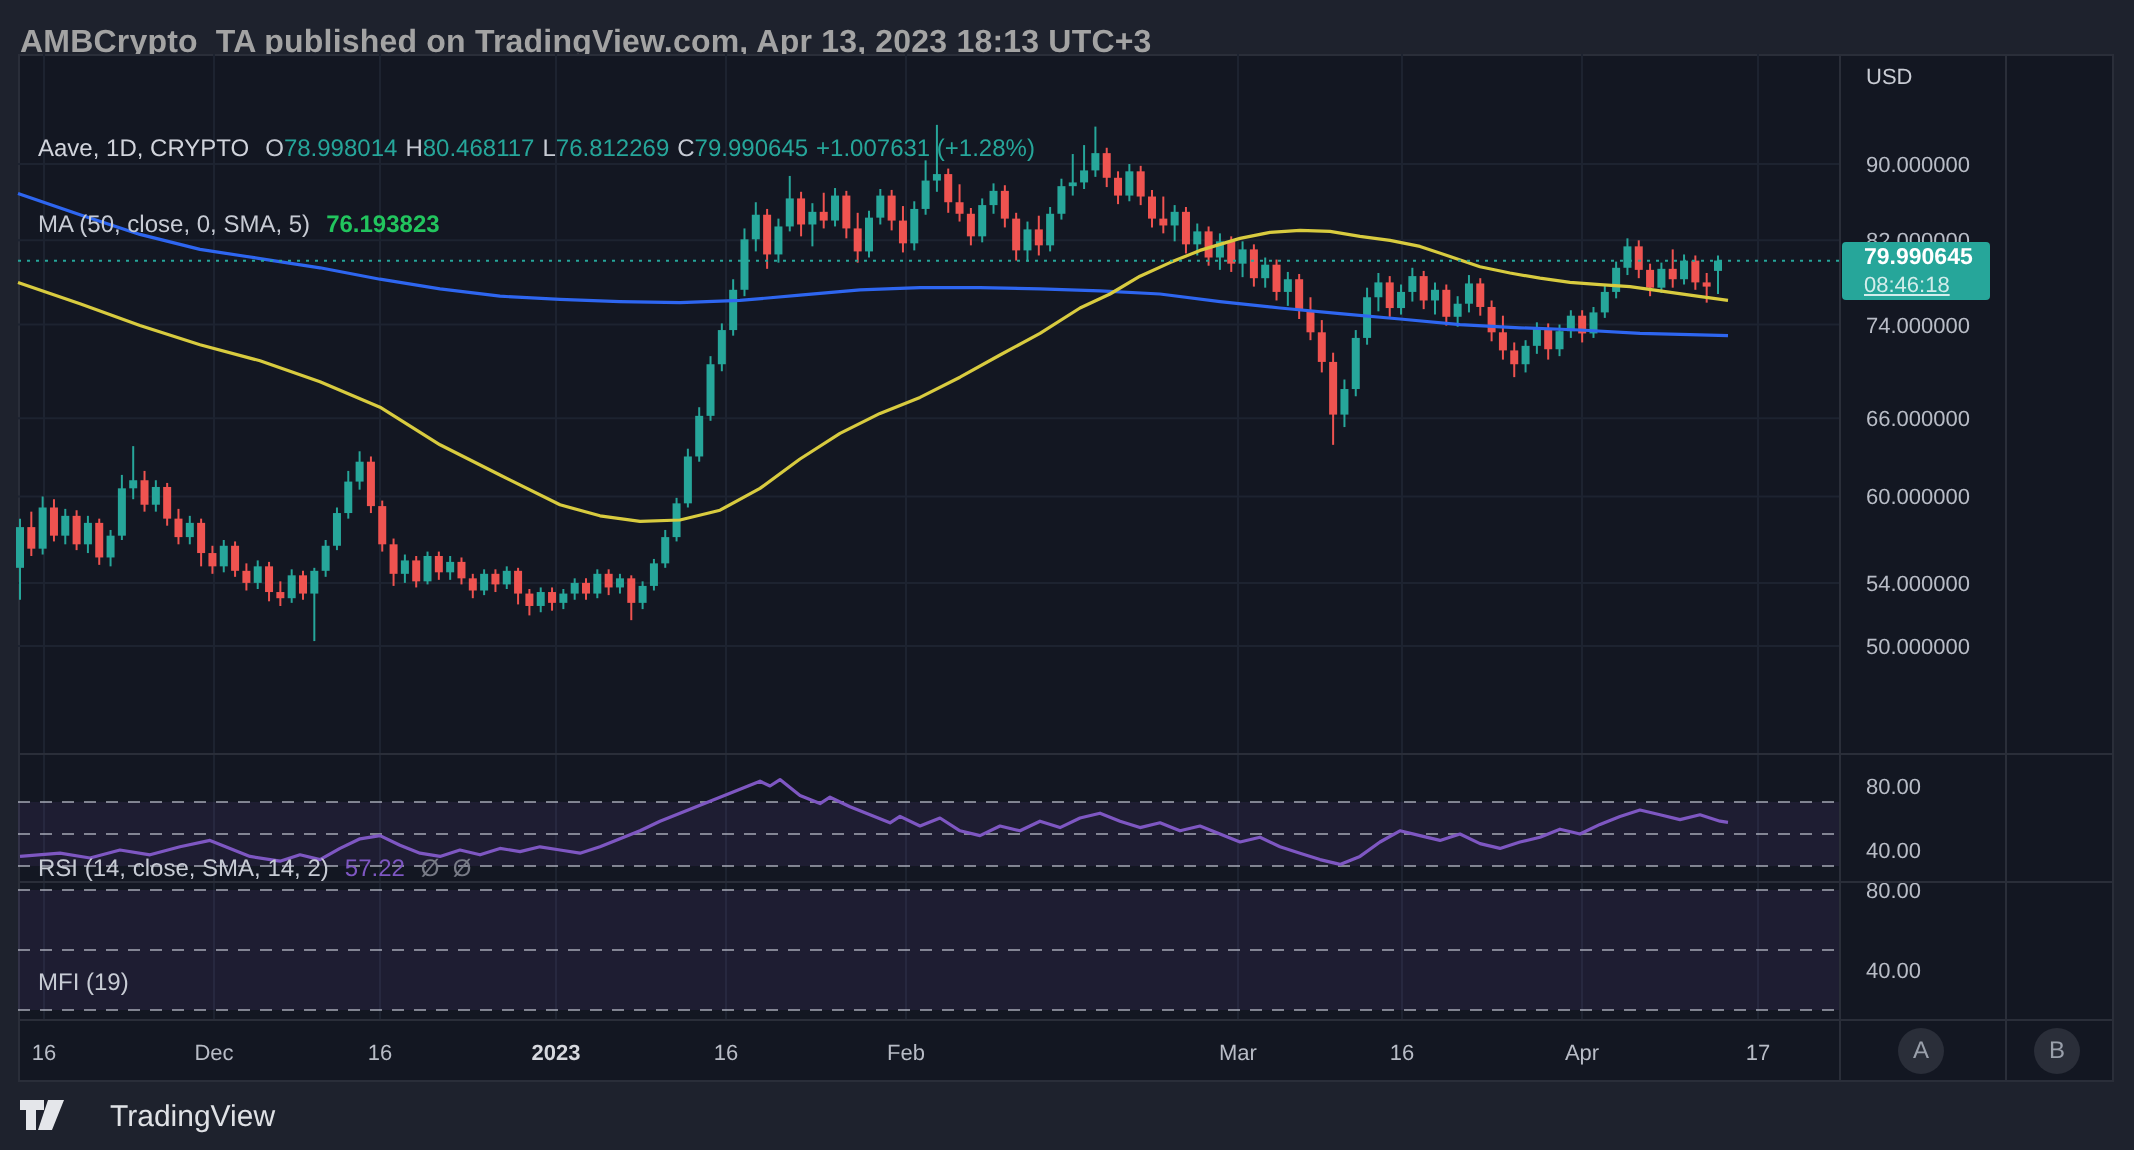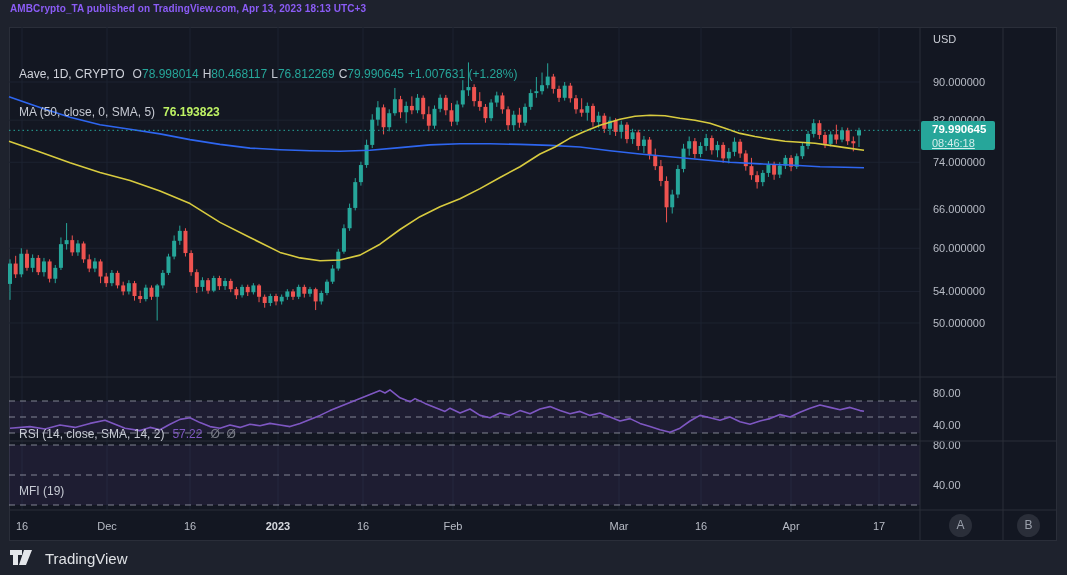--- a/index.html
+++ b/index.html
@@ -1,21 +1,21 @@
 <!DOCTYPE html>
 <html><head>
 <meta charset="utf-8">
 <style>
   html,body{margin:0;padding:0;background:#1e222d;}
   body{font-family:"Liberation Sans","DejaVu Sans",sans-serif;}
   #stage{position:relative;width:1067px;height:575px;background:#1e222d;overflow:hidden;
          -webkit-font-smoothing:antialiased;}
   .abs{position:absolute;}
   
-  #hdr{left:10px;top:3px;font-size:10px;font-weight:bold;color:#8b5cf6;letter-spacing:.1px;}
+  #hdr{left:10px;top:13px;font-size:16px;font-weight:bold;color:#a3a3a3;letter-spacing:.1px;}
   
   #widget{left:9px;top:27px;width:1048px;height:514px;background:#131722;border:1px solid #2a2e39;box-sizing:border-box;}
   #chart-svg{left:0;top:0;}
   
   .lg{left:19px;font-size:12px;color:#d1d4dc;white-space:pre;margin-top:36px;}
   #lg1{top:31px;}
   #lg2{top:50px;}
   #lg3{top:69px;}
   #lg-rsi{top:391px;text-align:right;}
   #lg-mfi{top:448px;}
@@ -27,21 +27,21 @@
   #badge{left:921px;width:74px;height:29px;border-radius:2px;padding:1px 0 0 11px;box-sizing:border-box;line-height:14px;}
   #badge .p{font-size:11.5px;font-weight:bold;color:#fff;display:block;}
   #badge .cd{font-size:11px;color:rgba(255,255,255,.8);display:block;text-decoration:underline;}
   
   .scale-btn{width:23px;height:23px;border-radius:50%;background:#2a2e39;color:#9aa0ab;
              font-size:12px;text-align:center;line-height:23px;top:514px;}
   #btn-a{left:949px;}
   #btn-b{left:1017px;}
   
   #footer{left:10px;top:546px;height:24px;display:flex;align-items:center;color:#e4e6ea;}
-  #footer .txt{font-size:15px;margin-left:11px;color:#dfe1e5;}
+  #footer .txt{font-size:15px;margin-left:21px;color:#dfe1e5;}
 </style>
 </head>
 <body>
 
 <div id="stage">
 
   <div class="abs" id="hdr">AMBCrypto_TA published on TradingView.com, Apr 13, 2023 18:13 UTC+3</div>
 
   <div class="abs" id="widget"></div>
 
@@ -401,21 +401,21 @@
       <line x1="9" y1="377" x2="1056" y2="377" stroke="#2a2e39"></line>
       <line x1="9" y1="441" x2="1056" y2="441" stroke="#2a2e39"></line>
       <line x1="9" y1="510" x2="1056" y2="510" stroke="#2a2e39"></line>
       <line x1="920" y1="27" x2="920" y2="541" stroke="#2a2e39"></line>
       <line x1="1003" y1="27" x2="1003" y2="541" stroke="#2a2e39"></line>
     </svg>
 
   <div class="abs lg" id="lg1"><span>Aave, 1D, CRYPTO</span><span class="gap"></span><span class="dimlbl">O</span><span style="color: rgb(38, 166, 154);">78.998014</span><span class="sgap"></span><span class="dimlbl">H</span><span style="color: rgb(38, 166, 154);">80.468117</span><span class="sgap"></span><span class="dimlbl">L</span><span style="color: rgb(38, 166, 154);">76.812269</span><span class="sgap"></span><span class="dimlbl">C</span><span style="color: rgb(38, 166, 154);">79.990645</span><span class="sgap"></span><span style="color: rgb(38, 166, 154);">+1.007631 (+1.28%)</span></div>
 
 
-  <div class="abs lg" id="lg3"><span class="dimlbl">MA (50, close, 0, SMA, 5)</span><span class="gap"></span><span style="font-weight: bold; color: #bef264;">76.193823</span></div>
+  <div class="abs lg" id="lg3"><span class="dimlbl">MA (50, close, 0, SMA, 5)</span><span class="gap"></span><span style="font-weight: bold; color: #22c55e;">76.193823</span></div>
 
   <div class="abs lg" id="lg-rsi"><span class="dimlbl">RSI (14, close, SMA, 14, 2)</span><span class="gap"></span><span style="color: rgb(126, 87, 194);">57.22</span><span class="gap"></span><span style="color:#787b86;">Ø  Ø</span></div>
 
   <div class="abs lg" id="lg-mfi"><span class="dimlbl">MFI (19)</span></div>
 
   <div class="abs" id="usd-lbl">USD</div>
 
   <div class="abs" id="badge" style="top: 121px; background: rgb(38, 166, 154);">
     <span class="p">79.990645</span>
     <span class="cd">08:46:18</span>

